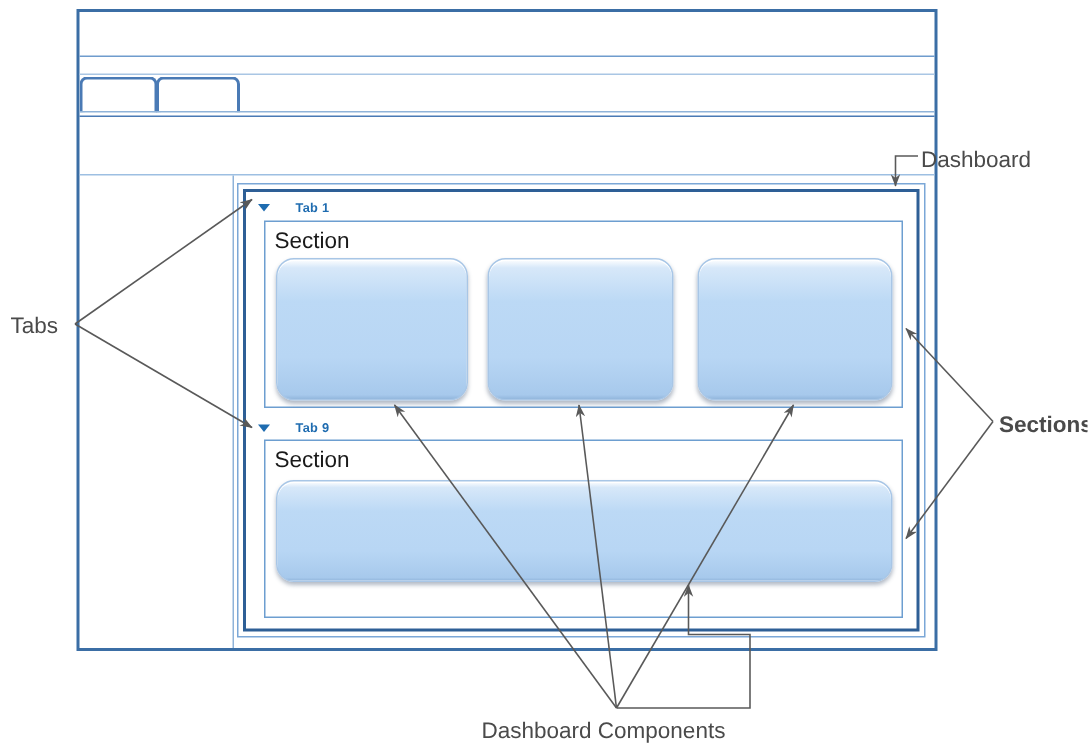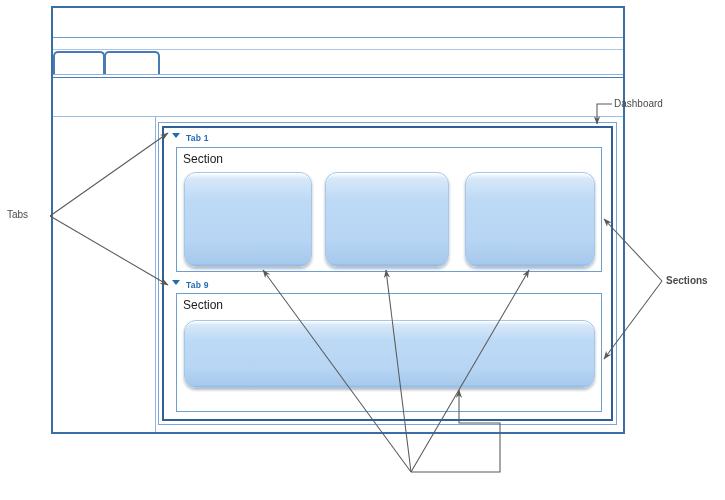--- a/index.html
+++ b/index.html
@@ -28,50 +28,50 @@
   .win-sidebar-div{position:absolute;left:155px;top:117px;width:0;height:315px;
        border-left:1px solid #8fb3d9;}
 
   
   .dashboard-outer{position:absolute;left:158px;top:122px;width:459px;height:303px;
        border:1px solid #7ba7d7;background:#fff;box-sizing:border-box;}
   .dashboard-inner{position:absolute;left:162px;top:126px;width:451px;height:295px;
        border:2px solid #2e5f96;background:#fff;box-sizing:border-box;}
 
   
-  .tab-head{position:absolute;display:flex;gap:6px;
+  .tab-head{position:absolute;display:flex;align-items:center;gap:17px;
        font-size:8.5px;font-weight:bold;color:#1f6cb0;letter-spacing:.2px;}
   .tab-head.tab1{left:172px;top:133px;}
   .tab-head.tab2{left:172px;top:280px;}
   .tri{width:0;height:0;border-left:4px solid transparent;
        border-right:4px solid transparent;border-top:5px solid #1f6cb0;
        display:block;}
 
   
   .section{position:absolute;border:1px solid #6d9ed0;background:#fff;
        box-sizing:border-box;}
   .section.s1{left:176px;top:147px;width:426px;height:125px;}
   .section.s2{left:176px;top:293px;width:426px;height:119px;}
-  .section-label{position:absolute;font-size:12px;color:#1a1a1a;}
+  .section-label{position:absolute;font-size:15px;color:#1a1a1a;}
   .section-label.l1{left:183px;top:152px;}
   .section-label.l2{left:183px;top:298px;}
 
   
   .comp{position:absolute;border-radius:12px;box-sizing:border-box;
        background:linear-gradient(to bottom,#ffffff 0%,#d7e8f9 6%,#bcd9f5 30%,
                   #b8d6f4 70%,#a7c9ec 97%,#93b7dd 100%);
        border:1px solid #a8c6e6;
        box-shadow:0 2px 3px rgba(60,80,110,.40), inset 0 1px 0 #ffffff;}
   .comp.c1{left:184px;top:172px;width:128px;height:95px;}
   .comp.c2{left:325px;top:172px;width:124px;height:95px;}
   .comp.c3{left:465px;top:172px;width:130px;height:95px;}
   .comp.c4{left:184px;top:320px;width:411px;height:68px;}
 
   
-  .anno{position:absolute;font-size:10px;color:#4a4a4a;white-space:nowrap;}
+  .anno{position:absolute;font-size:15px;color:#4a4a4a;white-space:nowrap;}
   .anno-tabs{left:7px;top:209px;}
   .anno-dashboard{left:614px;top:98px;}
   .anno-sections{left:666px;top:275px;font-weight:bold;}
   .anno-components{left:321px;top:479px;}
 
   svg.overlay{position:absolute;left:0;top:0;width:725px;height:500px;
        pointer-events:none;}
 </style>
 </head>
 <body>
@@ -130,14 +130,15 @@
       <path d="M411,472 L263,270" marker-end="url(#ah)"></path>
       <path d="M411,472 L386,270" marker-end="url(#ah)"></path>
       <path d="M411,472 L529,270" marker-end="url(#ah)"></path>
       <path d="M411,472 L500,472 L500,423 L459,423 L459,390" marker-end="url(#ah)"></path>
     </g>
   </svg>
 
   <div class="anno anno-tabs">Tabs</div>
   <div class="anno anno-dashboard">Dashboard</div>
   <div class="anno anno-sections">Sections</div>
+  <div class="anno anno-components">Dashboard Components</div>
 
 </div>
 
 </body></html>

